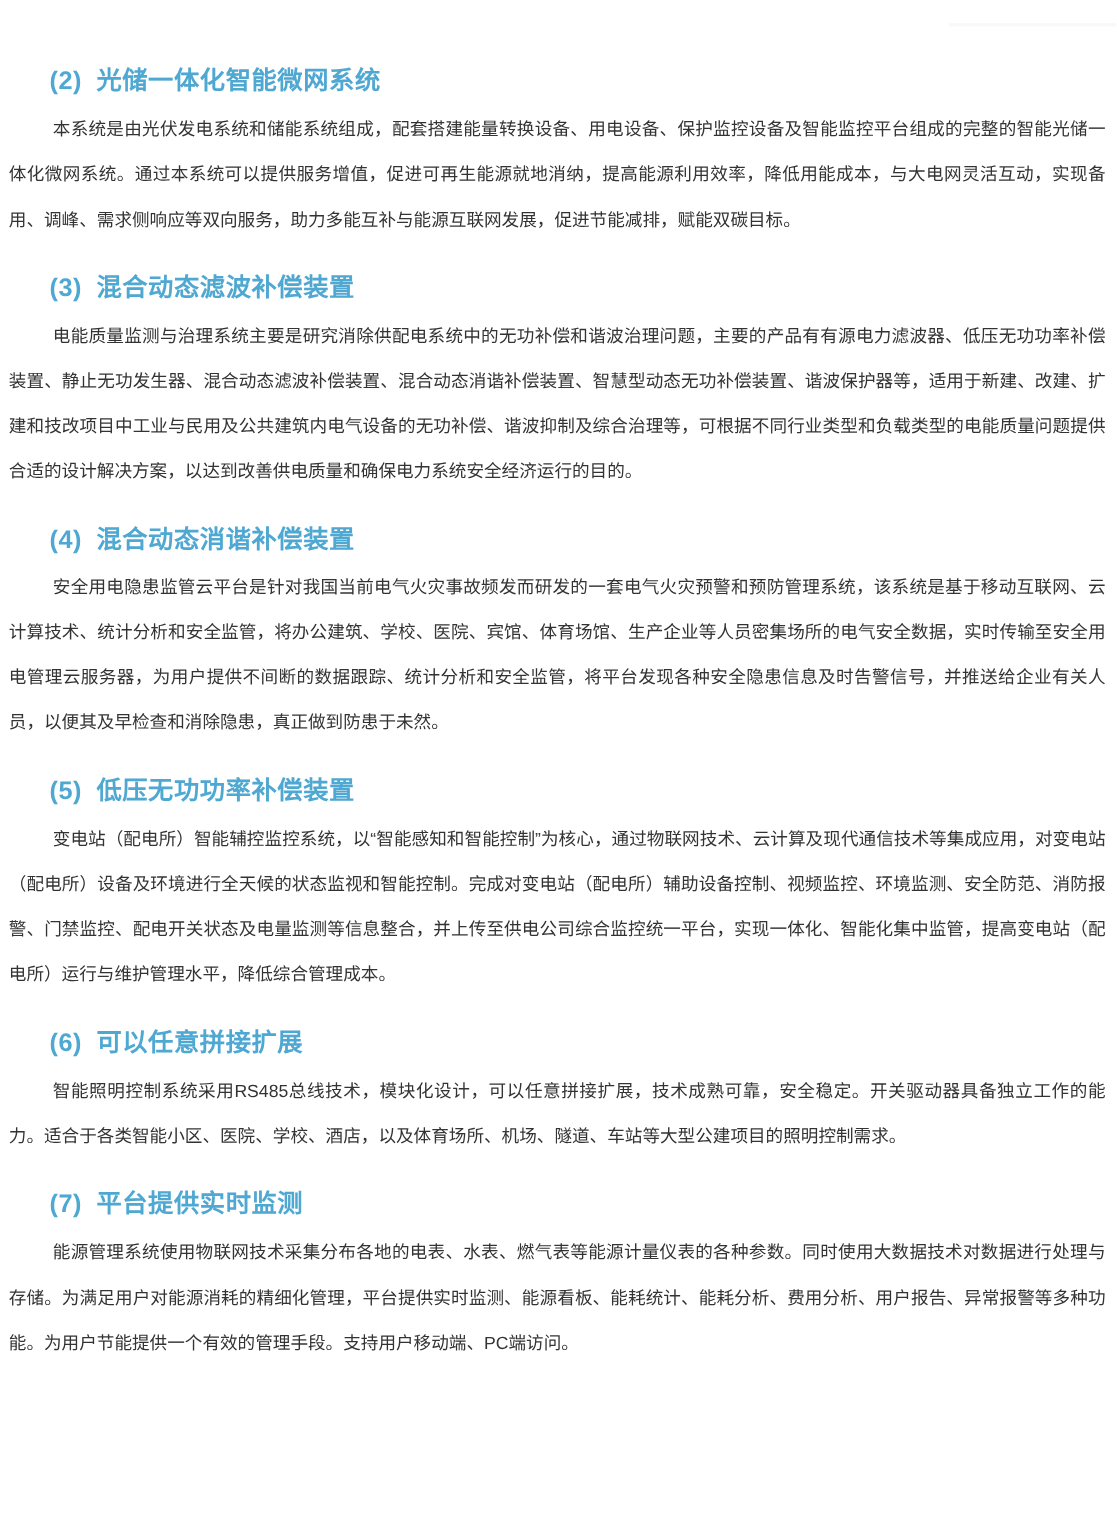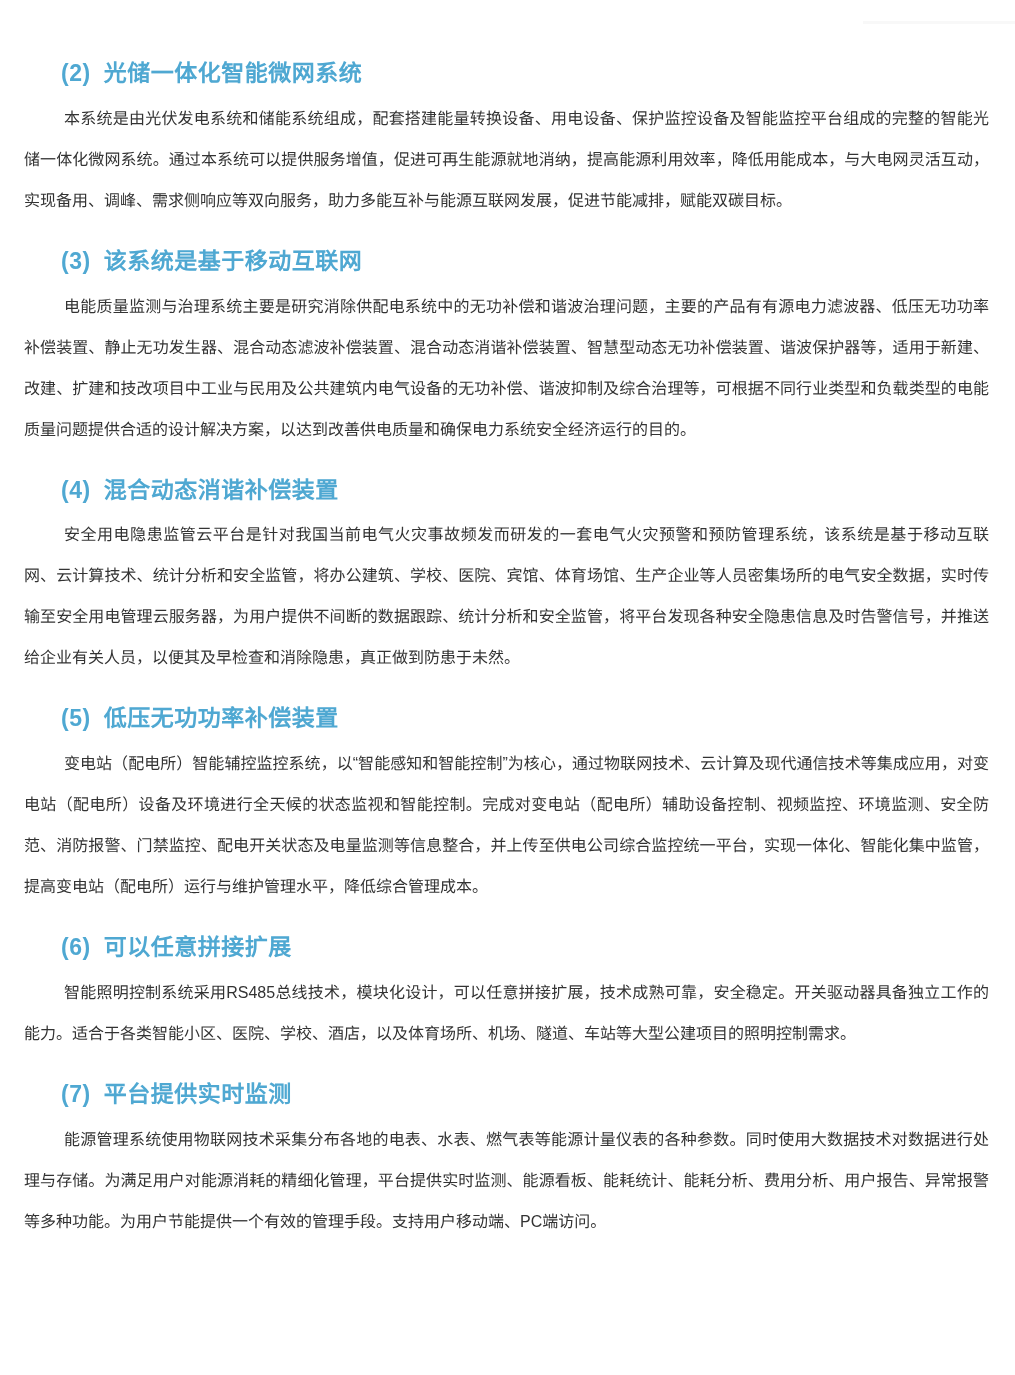--- a/index.html
+++ b/index.html
@@ -24,21 +24,21 @@
   }
   .artifact-line {
     position: absolute;
     top: 21px;
     right: 0;
     width: 152px;
     height: 3px;
     background: #f8f8f8;
   }
   .sec {
-    margin: 16px;
+    margin: 0;
   }
   .sec-heading {
     margin: 26px 0 10px 37px;
     font-size: 23px;
     line-height: 1.25;
     font-weight: 700;
     color: var(--heading-color);
     letter-spacing: 0.5px;
   }
   .sec:first-child .sec-heading {
@@ -61,21 +61,21 @@
 
 <div class="page">
   <div class="artifact-line"></div>
 
   <section class="sec">
     <h2 class="sec-heading"><span class="sec-num">(2)</span><span class="sec-title">光储一体化智能微网系统</span></h2>
     <p class="sec-body">本系统是由光伏发电系统和储能系统组成，配套搭建能量转换设备、用电设备、保护监控设备及智能监控平台组成的完整的智能光储一体化微网系统。通过本系统可以提供服务增值，促进可再生能源就地消纳，提高能源利用效率，降低用能成本，与大电网灵活互动，实现备用、调峰、需求侧响应等双向服务，助力多能互补与能源互联网发展，促进节能减排，赋能双碳目标。</p>
   </section>
 
   <section class="sec">
-    <h2 class="sec-heading"><span class="sec-num">(3)</span><span class="sec-title">该系统是基于移动互联网</span></h2>
+    <h2 class="sec-heading"><span class="sec-num">(3)</span><span class="sec-title">混合动态滤波补偿装置</span></h2>
     <p class="sec-body">电能质量监测与治理系统主要是研究消除供配电系统中的无功补偿和谐波治理问题，主要的产品有有源电力滤波器、低压无功功率补偿装置、静止无功发生器、混合动态滤波补偿装置、混合动态消谐补偿装置、智慧型动态无功补偿装置、谐波保护器等，适用于新建、改建、扩建和技改项目中工业与民用及公共建筑内电气设备的无功补偿、谐波抑制及综合治理等，可根据不同行业类型和负载类型的电能质量问题提供合适的设计解决方案，以达到改善供电质量和确保电力系统安全经济运行的目的。</p>
   </section>
 
   <section class="sec">
     <h2 class="sec-heading"><span class="sec-num">(4)</span><span class="sec-title">混合动态消谐补偿装置</span></h2>
     <p class="sec-body">安全用电隐患监管云平台是针对我国当前电气火灾事故频发而研发的一套电气火灾预警和预防管理系统，该系统是基于移动互联网、云计算技术、统计分析和安全监管，将办公建筑、学校、医院、宾馆、体育场馆、生产企业等人员密集场所的电气安全数据，实时传输至安全用电管理云服务器，为用户提供不间断的数据跟踪、统计分析和安全监管，将平台发现各种安全隐患信息及时告警信号，并推送给企业有关人员，以便其及早检查和消除隐患，真正做到防患于未然。</p>
   </section>
 
   <section class="sec">
     <h2 class="sec-heading"><span class="sec-num">(5)</span><span class="sec-title">低压无功功率补偿装置</span></h2>

